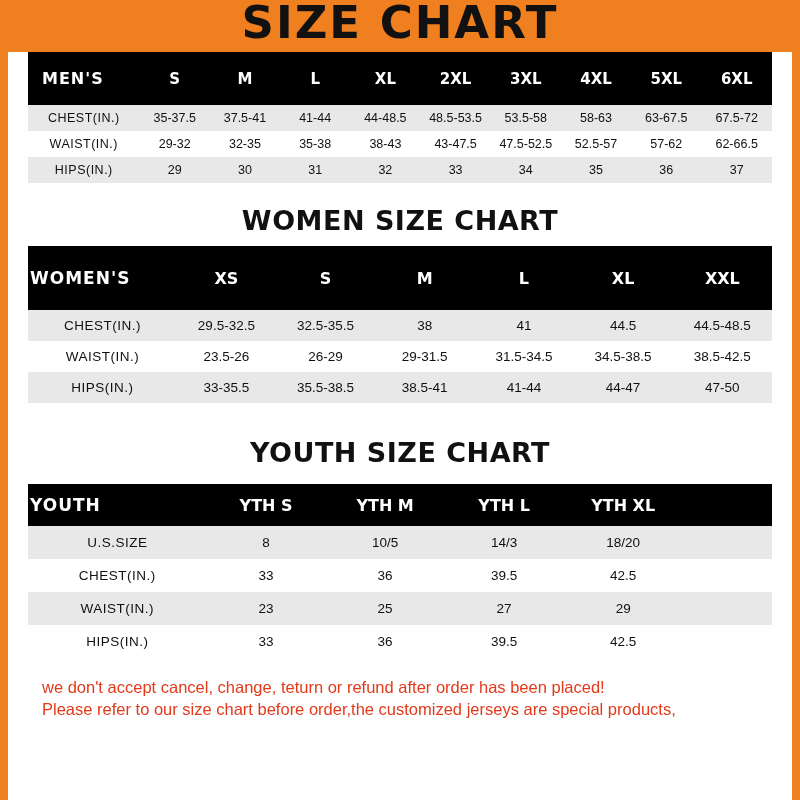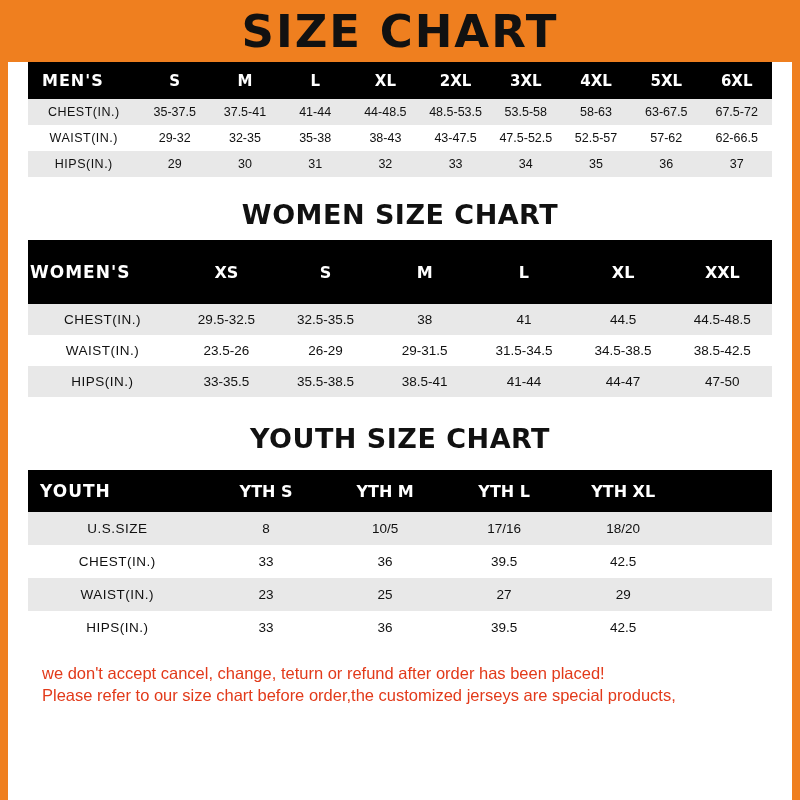--- a/index.html
+++ b/index.html
@@ -11,24 +11,24 @@
   }
   #page {
     position: relative;
     width: 800px; height: 800px;
     background: #ffffff;
     border-left: 8px solid #ef7f1f;
     border-right: 8px solid #ef7f1f;
     overflow: hidden;
   }
   .banner {
-    height: 62px;
+    height: 52px;
     background: #ef7f1f;
     display: flex;
-    align-items: center;
+    align-items: flex-start;
     justify-content: center;
     margin: 0 -8px;
   }
   .banner-title {
     font-family: "DejaVu Sans", sans-serif;
     font-weight: bold;
     font-size: 45px;
     letter-spacing: 2px;
     color: #111111;
     line-height: 1;
@@ -39,38 +39,38 @@
   .section-title {
     text-align: center;
     font-family: "DejaVu Sans", sans-serif;
     font-weight: bold;
     font-size: 27px;
     color: #111111;
     letter-spacing: 0.5px;
   }
   .t-man { margin-top: 18px; margin-bottom: 12px; }
   .t-women { margin-top: 22px; margin-bottom: 10px; }
-  .t-youth { margin-top: 26px; margin-bottom: 16px; }
+  .t-youth { margin-top: 34px; margin-bottom: 16px; }
 
   table {
     border-collapse: collapse;
     width: 100%;
     table-layout: fixed;
   }
   table.tbl-man { width: 744px; margin: 0 auto; }
   table.tbl-women { width: 744px; margin: 0 auto; }
   table.tbl-youth { width: 744px; margin: 0 auto; }
 
   thead th {
     background: #000000;
     color: #ffffff;
     font-family: "DejaVu Sans", sans-serif;
     font-size: 15px;
     font-weight: bold;
-    padding: 9px 2px;
+    padding: 17px 2px;
     text-align: center;
   }
   thead th.rowhead {
     text-align: left;
     padding-left: 14px;
     letter-spacing: 1px;
     font-size: 16px;
   }
   tbody td {
     font-family: "Liberation Sans", sans-serif;
@@ -86,21 +86,21 @@
   }
   tbody tr.odd td { background: #e8e8e8; }
   tbody tr.even td { background: #ffffff; }
 
   
   .tbl-women thead th { font-size: 16px; padding: 22px 2px; }
   .tbl-women thead th.rowhead { font-size: 17px; }
   .tbl-women tbody td { font-size: 13.5px; padding: 8px 2px; }
   .tbl-women tbody td.rowhead { font-size: 13.5px; }
 
-  .tbl-youth thead th { font-size: 16px; padding: 11px 12px; margin-left: 13px; }
+  .tbl-youth thead th { font-size: 16px; padding: 11px 2px; margin-left: 13px; }
   .tbl-youth thead th.rowhead { font-size: 17px; }
   .tbl-youth tbody td { font-size: 13.5px; padding: 9px 16px; }
   .tbl-youth tbody td.rowhead { font-size: 13.5px; }
 
   .notice {
     margin: 18px 16px 0 16px;
     color: #e23a1a;
     font-family: "Liberation Sans", sans-serif;
     font-size: 16.5px;
     line-height: 1.35;
@@ -257,21 +257,21 @@
           <th>YTH L</th>
           <th>YTH XL</th>
           <th></th>
         </tr>
       </thead>
       <tbody>
         <tr class="odd">
           <td class="rowhead">U.S.SIZE</td>
           <td>8</td>
           <td>10/5</td>
-          <td>17/16</td>
+          <td>14/3</td>
           <td>18/20</td>
           <td></td>
         </tr>
         <tr class="even">
           <td class="rowhead">CHEST(IN.)</td>
           <td>33</td>
           <td>36</td>
           <td>39.5</td>
           <td>42.5</td>
           <td></td>

